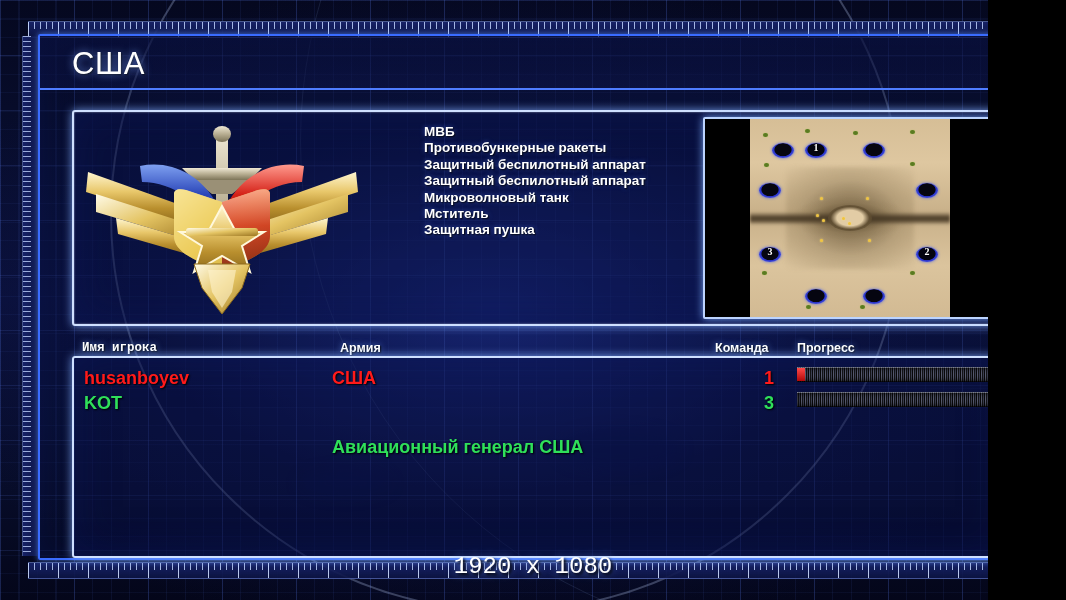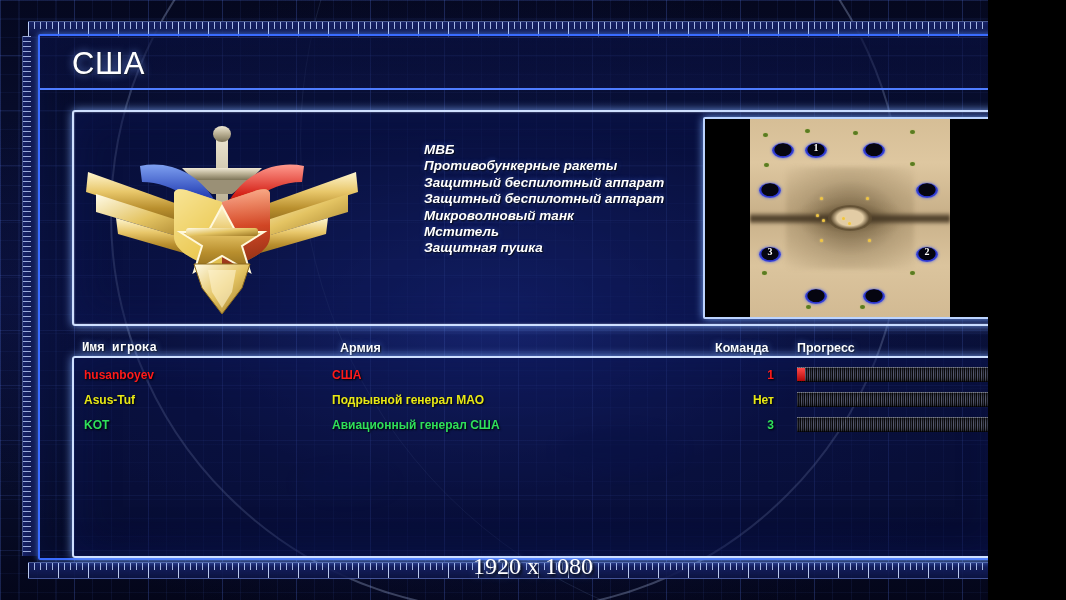--- a/index.html
+++ b/index.html
@@ -64,21 +64,21 @@
 
   
   .panel-top{position:absolute;left:72px;top:110px;width:930px;height:212px;
     border:2px solid #cfe0ff;border-radius:3px;
     box-shadow:0 0 10px rgba(130,175,255,0.85), inset 0 0 2px rgba(255,255,255,.6), inset 0 0 40px rgba(12,24,90,.55);
     background:rgba(9,18,72,0.35);}
 
   
   .emblem{position:absolute;left:82px;top:120px;width:280px;height:195px;}
   
-  .units{position:absolute;left:424px;top:142px;width:270px;font-style:italic;}
+  .units{position:absolute;left:424px;top:124px;width:270px;}
   .unit{font-size:13.5px;line-height:16.4px;color:#ffffff;font-weight:bold;
     text-shadow:1px 1px 2px #000, 0 0 5px rgba(80,120,255,.6);white-space:nowrap;}
 
   
   .minimap-wrap{position:absolute;left:703px;top:117px;width:290px;height:198px;
     border:2px solid #bcd4ff;border-radius:2px;background:#000;overflow:hidden;
     box-shadow:0 0 9px rgba(130,175,255,.9);}
   .mm-terrain{position:absolute;left:45px;top:0;width:200px;height:198px;overflow:hidden;
     background:
       radial-gradient(ellipse 60px 22px at 50% 50%, rgba(92,74,48,0.95) 0%, rgba(150,126,86,0.2) 70%, rgba(0,0,0,0) 100%),
@@ -104,40 +104,40 @@
     border:2px solid #cfe0ff;border-radius:3px;
     box-shadow:0 0 10px rgba(130,175,255,0.85), inset 0 0 40px rgba(12,24,90,.5);
     background:rgba(9,18,72,0.30);}
 
   .col-headers{position:absolute;left:72px;top:341px;width:930px;height:16px;}
   .col-h{position:absolute;font-size:12.5px;font-weight:bold;color:#ffffff;
     text-shadow:1px 1px 2px #000,0 0 6px rgba(110,160,255,.7);white-space:nowrap;}
 
   .rows{position:absolute;left:74px;top:364px;width:926px;}
   .row{position:relative;height:25px;}
-  .cell{position:absolute;font-size:12px;font-weight:bold;white-space:nowrap;
+  .cell{position:absolute;font-size:18px;font-weight:bold;white-space:nowrap;
     text-shadow:1px 1px 2px #000;top:4px;}
   .c-name{left:10px;}
   .c-army{left:258px;}
   .c-team{left:640px;width:60px;text-align:right;}
   .pbar{position:absolute;left:723px;top:3px;width:195px;height:13px;
     background:
       repeating-linear-gradient(to right,
         rgba(150,150,150,0.55) 0 1px,
         rgba(20,20,20,0.95) 1px 2px,
         rgba(95,95,95,0.6) 2px 3px,
         rgba(8,8,8,0.98) 3px 4px);
     border-top:1px solid rgba(170,175,190,.45);border-bottom:1px solid rgba(0,0,0,.8);
     box-shadow:inset 0 0 5px rgba(0,0,0,.9);}
   .pfill{position:absolute;left:0;top:0;height:13px;
     background:linear-gradient(180deg,#ff4a4a,#b00808);}
 
   
   .res-text{position:absolute;left:0;top:553px;width:1066px;text-align:center;
-    font-size:24px;color:#ffffff;font-family:Liberation Serif, serif;
+    font-size:24px;color:#ffffff;font-family:Liberation Mono, monospace;
     text-shadow:2px 2px 3px #000,0 0 10px rgba(120,160,255,.8);}
 </style>
 </head>
 <body>
 
 <div id="screen">
 
   <div class="bg-grid"></div>
   <div class="bg-grid2"></div>
   <div class="bg-circle"></div>
@@ -301,32 +301,24 @@
 
     <div class="row">
       <div class="cell c-name" style="color:#ff1a1a;">husanboyev</div>
       <div class="cell c-army" style="color:#ff1a1a;">США</div>
       <div class="cell c-team" style="color:#ff1a1a;">1</div>
       <div class="pbar">
         <div class="pfill" style="width:8px;"></div>
       </div>
     </div>
 
-    <div class="row">
-      <div class="cell c-name" style="color:#e8e815;">Asus-Tuf</div>
-      <div class="cell c-army" style="color:#e8e815;">Подрывной генерал МАО</div>
-      <div class="cell c-team" style="color:#e8e815;">Нет</div>
-      <div class="pbar">
-        <div class="pfill" style="width:0px;"></div>
-      </div>
-    </div>
 
     <div class="row">
       <div class="cell c-name" style="color:#2fe05a;">KOT</div>
-      <div class="cell c-army" style="color:#2fe05a;">Авиационный генерал США</div>
+      <div class="cell c-army" style="color:#2fe05a;margin-top:44px;">Авиационный генерал США</div>
       <div class="cell c-team" style="color:#2fe05a;">3</div>
       <div class="pbar">
         <div class="pfill" style="width:0px;"></div>
       </div>
     </div>
 
   </div>
 
   <div class="res-text">1920 x 1080</div>
 

